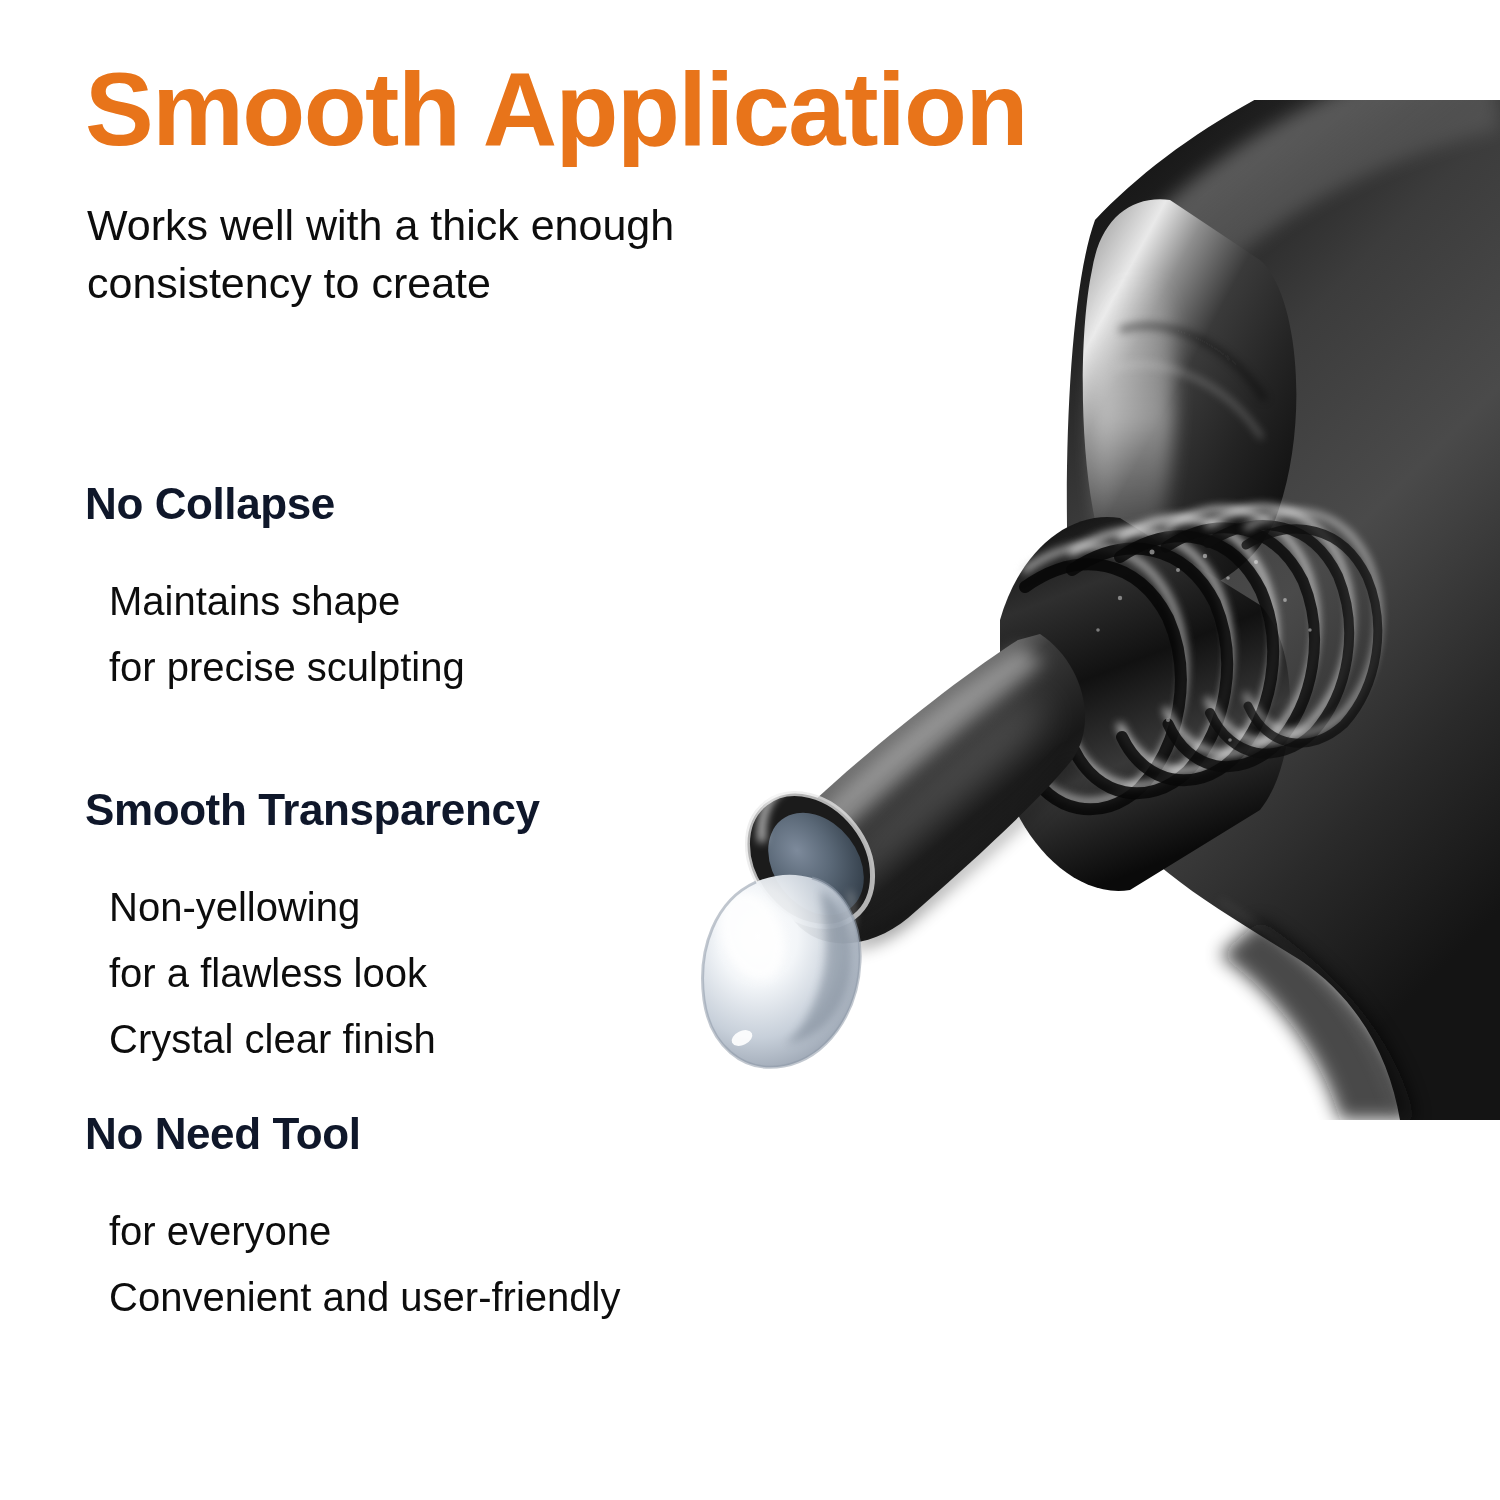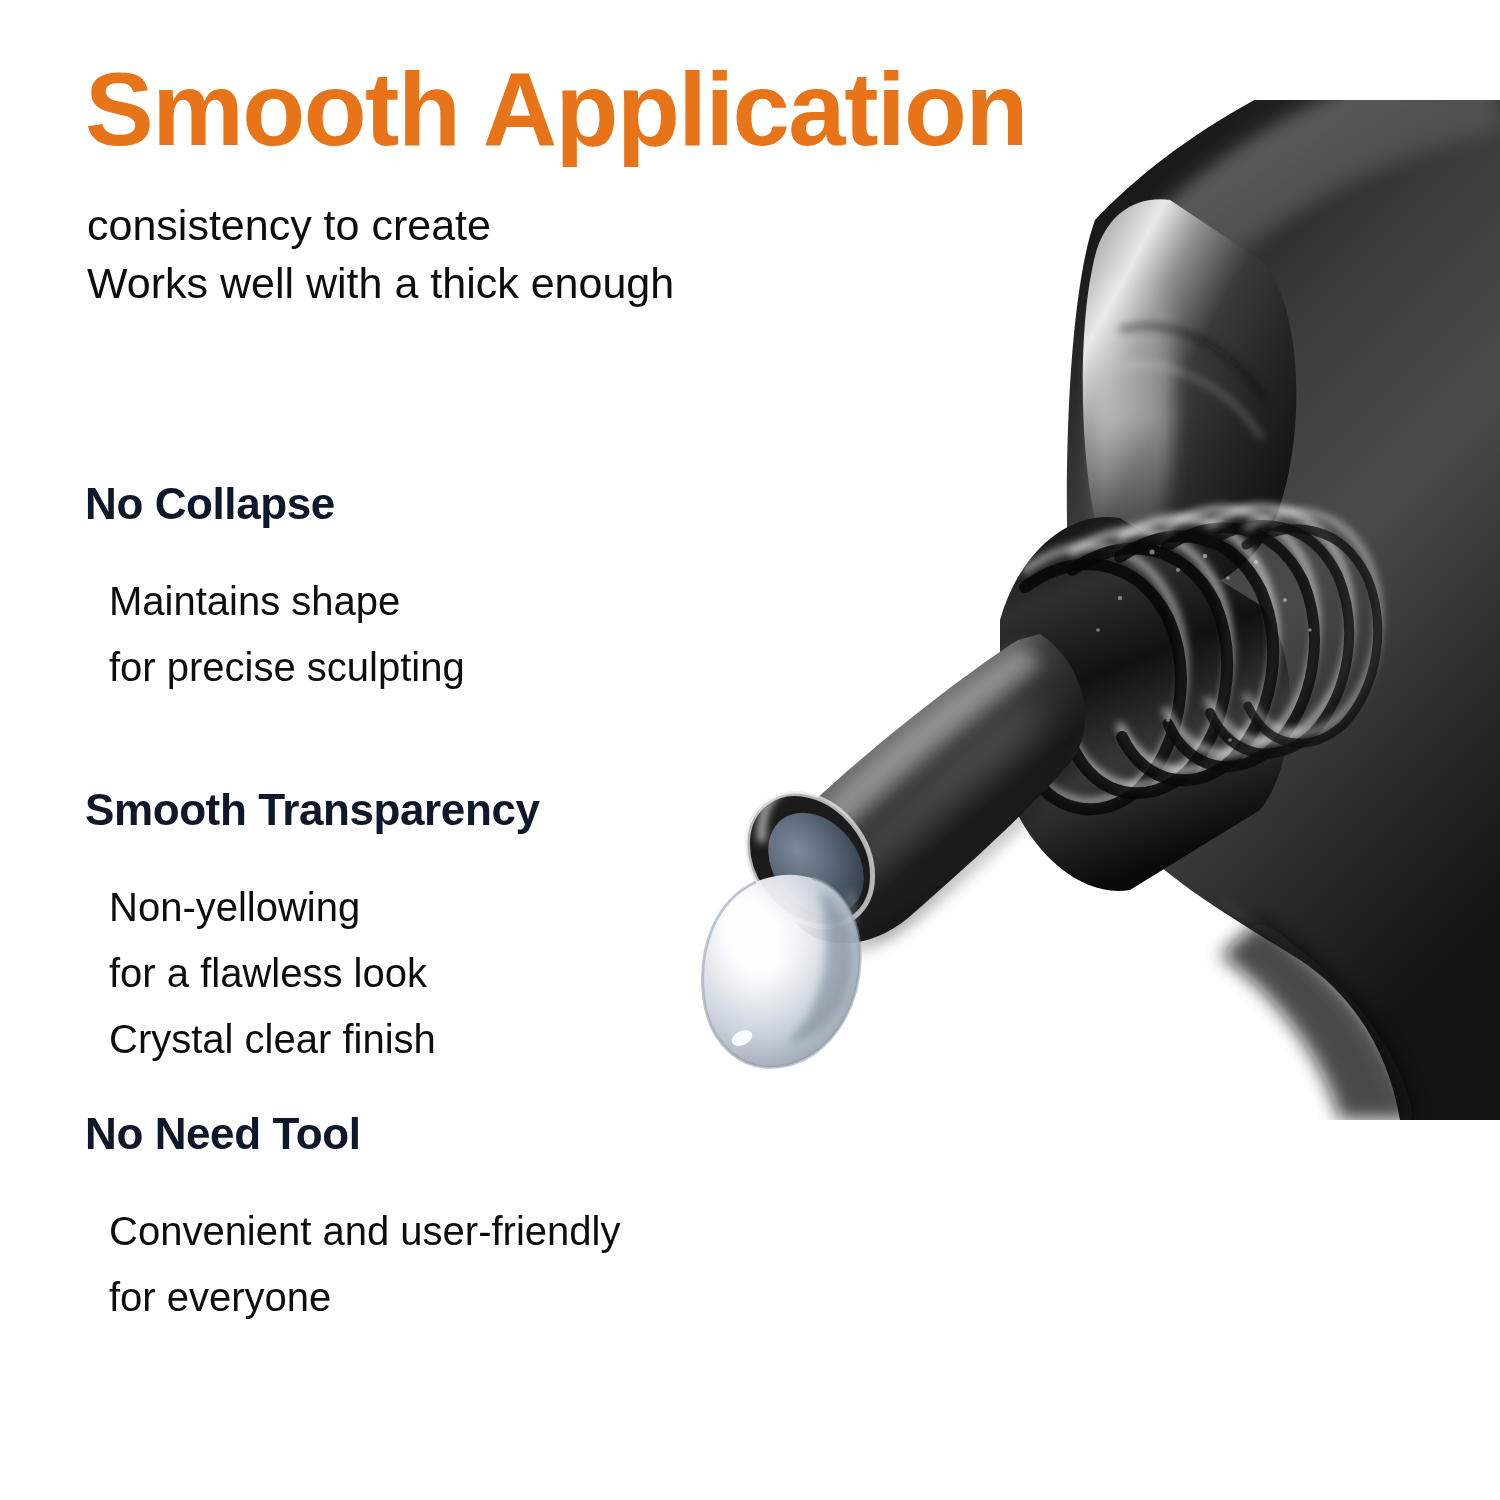--- a/index.html
+++ b/index.html
@@ -314,22 +314,22 @@
                  C -3 848, 16 800, 56 782" fill="none" stroke="#8e99a8" stroke-width="3" opacity="0.55"></path>
       </g>
     </svg>
   </div>
 
   <div class="text-col">
 
     <div class="main-title">Smooth Application</div>
 
     <div class="main-sub">
+      <span class="ln">Works well with a thick enough</span>
       <span class="ln">consistency to create</span>
-      <span class="ln">Works well with a thick enough</span>
     </div>
 
     <div class="feature f1">
       <div class="f-head">No Collapse</div>
       <div class="f-body">
         <span class="ln">Maintains shape</span>
         <span class="ln">for precise sculpting</span>
       </div>
     </div>
 
@@ -338,19 +338,19 @@
       <div class="f-body">
         <span class="ln">Non-yellowing</span>
         <span class="ln">for a flawless look</span>
         <span class="ln">Crystal clear finish</span>
       </div>
     </div>
 
     <div class="feature f3">
       <div class="f-head">No Need Tool</div>
       <div class="f-body">
+        <span class="ln">for everyone</span>
         <span class="ln">Convenient and user-friendly</span>
-        <span class="ln">for everyone</span>
       </div>
     </div>
 
   </div>
 </div>
 
 </body></html>

